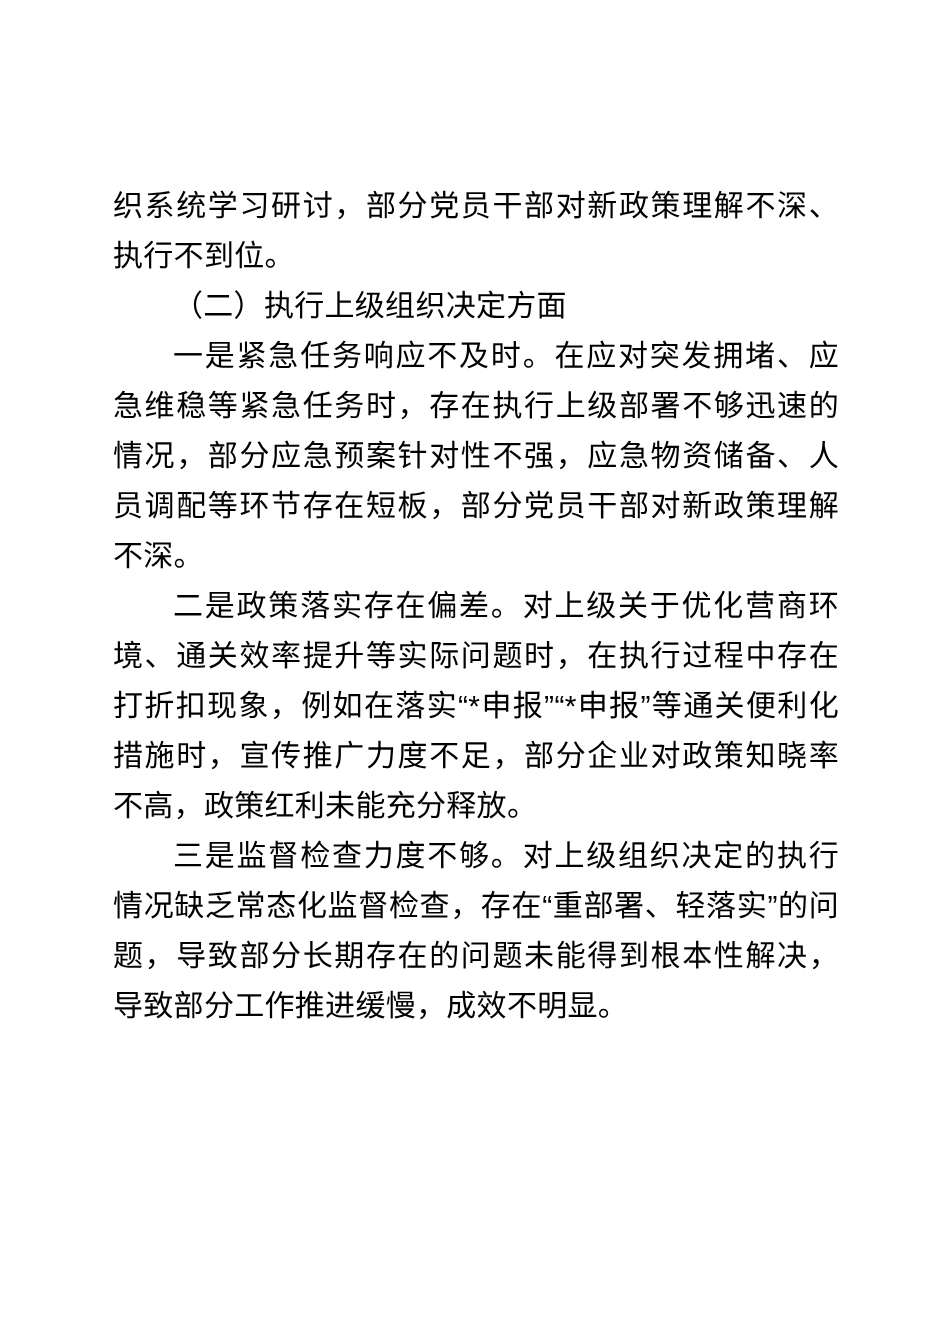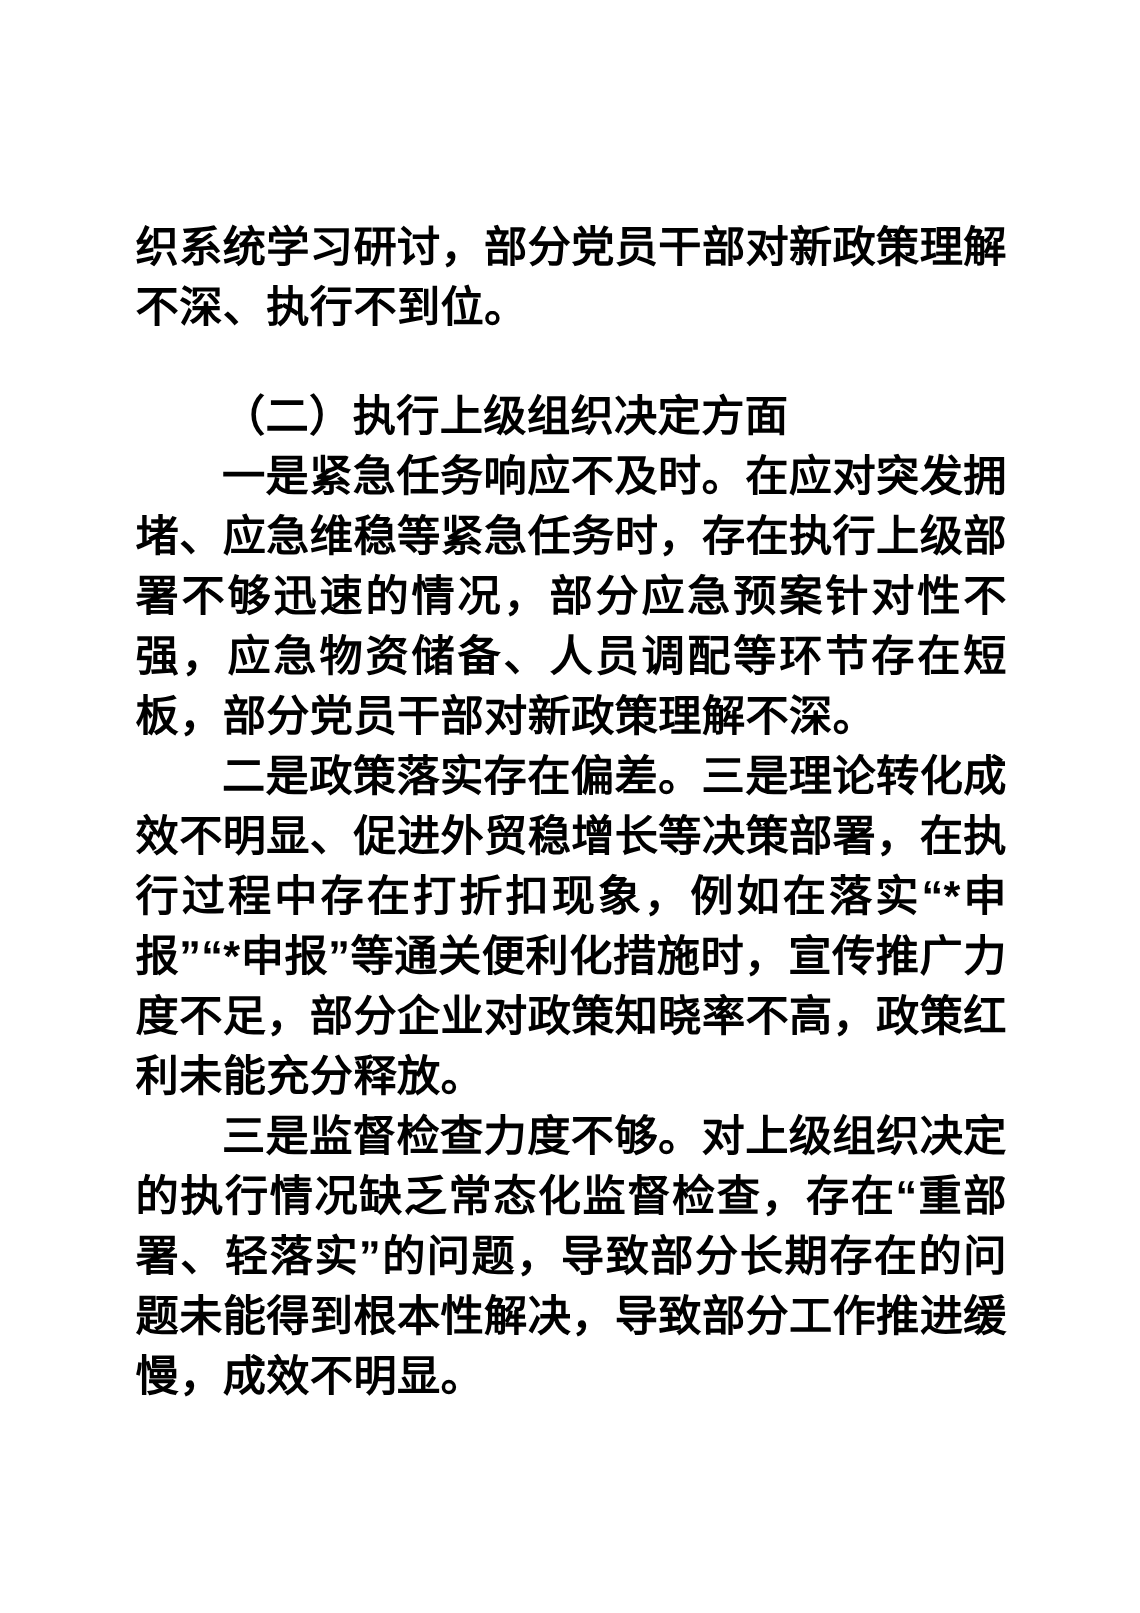--- a/index.html
+++ b/index.html
@@ -36,68 +36,67 @@
 
   .content {
     position: absolute;
     left: 113px;
     top: 181px;
     width: 726px;
   }
 
   .para {
     margin: 0;
-    font-size: 36px;
+    font-size: 30px;
     line-height: 50px;
     color: #000000;
     text-align: justify;
     text-justify: inter-character;
     text-align-last: left;
     letter-spacing: 0.3px;
     word-break: break-all;
-    font-weight: 700;
+    font-weight: 400;
     -webkit-font-smoothing: antialiased;
   }
 
   
   .para.continuation {
     text-indent: 0;
   }
 
   
   .para.indent {
     text-indent: 2em;
   }
 
   
   .para.heading {
     text-indent: 2em;
     text-align: left;
-    margin-top: 41px;
   }
 </style>
 </head>
 <body>
 
 <div class="page">
 
   <div class="page-header">
     <span></span>
   </div>
 
   <div class="content">
 
     <p class="para continuation">织系统学习研讨，部分党员干部对新政策理解不深、执行不到位。</p>
 
 
     <p class="para heading">（二）执行上级组织决定方面</p>
 
     <p class="para indent">一是紧急任务响应不及时。在应对突发拥堵、应急维稳等紧急任务时，存在执行上级部署不够迅速的情况，部分应急预案针对性不强，应急物资储备、人员调配等环节存在短板，部分党员干部对新政策理解不深。</p>
 
-    <p class="para indent">二是政策落实存在偏差。三是理论转化成效不明显、促进外贸稳增长等决策部署，在执行过程中存在打折扣现象，例如在落实“*申报”“*申报”等通关便利化措施时，宣传推广力度不足，部分企业对政策知晓率不高，政策红利未能充分释放。</p>
+    <p class="para indent">二是政策落实存在偏差。对上级关于优化营商环境、通关效率提升等实际问题时，在执行过程中存在打折扣现象，例如在落实“*申报”“*申报”等通关便利化措施时，宣传推广力度不足，部分企业对政策知晓率不高，政策红利未能充分释放。</p>
 
     <p class="para indent">三是监督检查力度不够。对上级组织决定的执行情况缺乏常态化监督检查，存在“重部署、轻落实”的问题，导致部分长期存在的问题未能得到根本性解决，导致部分工作推进缓慢，成效不明显。</p>
 
   </div>
 
   <div class="page-footer">
     <span></span>
   </div>
 
 </div>

